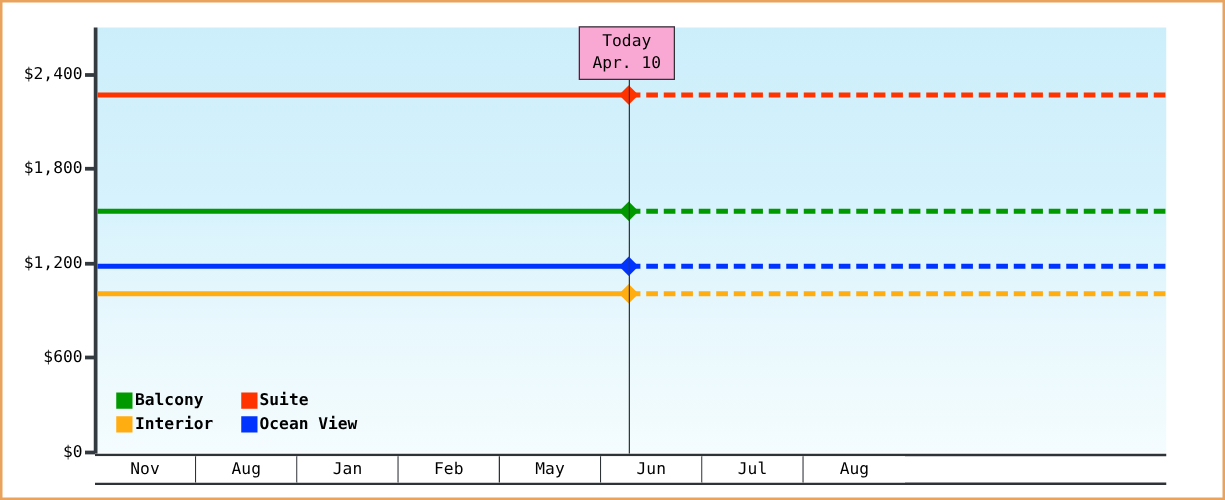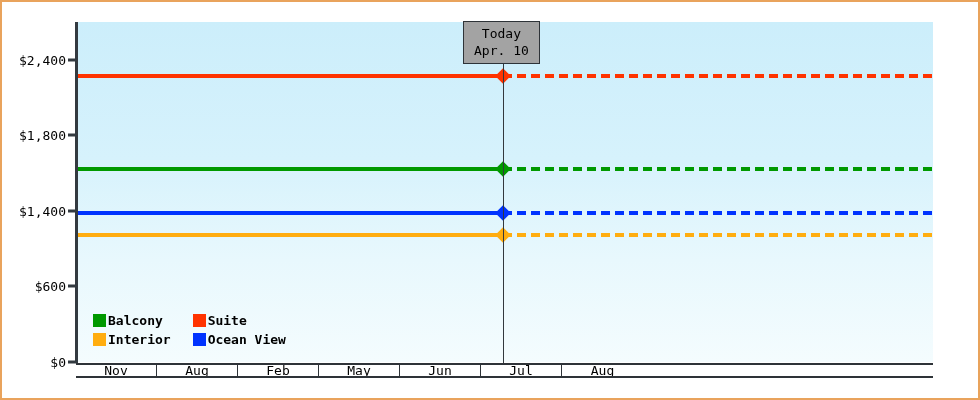--- a/index.html
+++ b/index.html
@@ -89,21 +89,21 @@
     position: absolute;
     top: 20px;
     width: 1px;
     height: 341px;
     background: #33383d;
   }
   #today-box {
     position: absolute;
     box-sizing: border-box;
     border: 1px solid #2e3338;
-    background: #a3a3a3;
+    background: #f9a8d4;
     padding: 3px 10px 4px 10px;
     text-align: center;
     line-height: 17px;
     font-size: 13px;
     color: #000000;
     white-space: nowrap;
   }
 
   
   #legend {
@@ -125,21 +125,21 @@
     height: 13px;
     margin-right: 2px;
     flex: 0 0 auto;
   }
 
   
   #x-axis {
     position: absolute;
     left: 74px;
     top: 361px;
-    height: 15px;
+    height: 25px;
     display: flex;
     border-top: 2px solid #2e3338;
     border-bottom: 2px solid #2e3338;
     box-sizing: border-box;
     background: #ffffff;
   }
   .month-cell {
     box-sizing: border-box;
     border-right: 1px solid #2e3338;
     width: 81px;
@@ -158,21 +158,21 @@
 <body>
 
 <div id="chart-frame">
 
   <div id="plot-area"></div>
   <div id="y-axis-line"></div>
 
   <div id="y-labels">
       <div class="y-label" style="top: 360px;">$0</div>
       <div class="y-label" style="top: 284.444px;">$600</div>
-      <div class="y-label" style="top: 208.889px;">$1,400</div>
+      <div class="y-label" style="top: 208.889px;">$1,200</div>
       <div class="y-label" style="top: 133.333px;">$1,800</div>
       <div class="y-label" style="top: 57.7778px;">$2,400</div>
     </div>
   <div id="y-ticks">
       <div class="y-tick" style="top: 360px;"></div>
       <div class="y-tick" style="top: 284.444px;"></div>
       <div class="y-tick" style="top: 208.889px;"></div>
       <div class="y-tick" style="top: 133.333px;"></div>
       <div class="y-tick" style="top: 57.7778px;"></div>
     </div>
@@ -213,20 +213,21 @@
       </div>
       <div class="legend-item">
         <span class="legend-swatch" style="background: rgb(0, 51, 255);"></span>
         <span>Ocean View</span>
       </div>
     </div>
 
   <div id="x-axis" style="width: 857px;">
       <div class="month-cell">Nov</div>
       <div class="month-cell">Aug</div>
+      <div class="month-cell">Jan</div>
       <div class="month-cell">Feb</div>
       <div class="month-cell">May</div>
       <div class="month-cell">Jun</div>
       <div class="month-cell">Jul</div>
       <div class="month-cell">Aug</div>
     </div>
 
 </div>
 
 </body></html>

